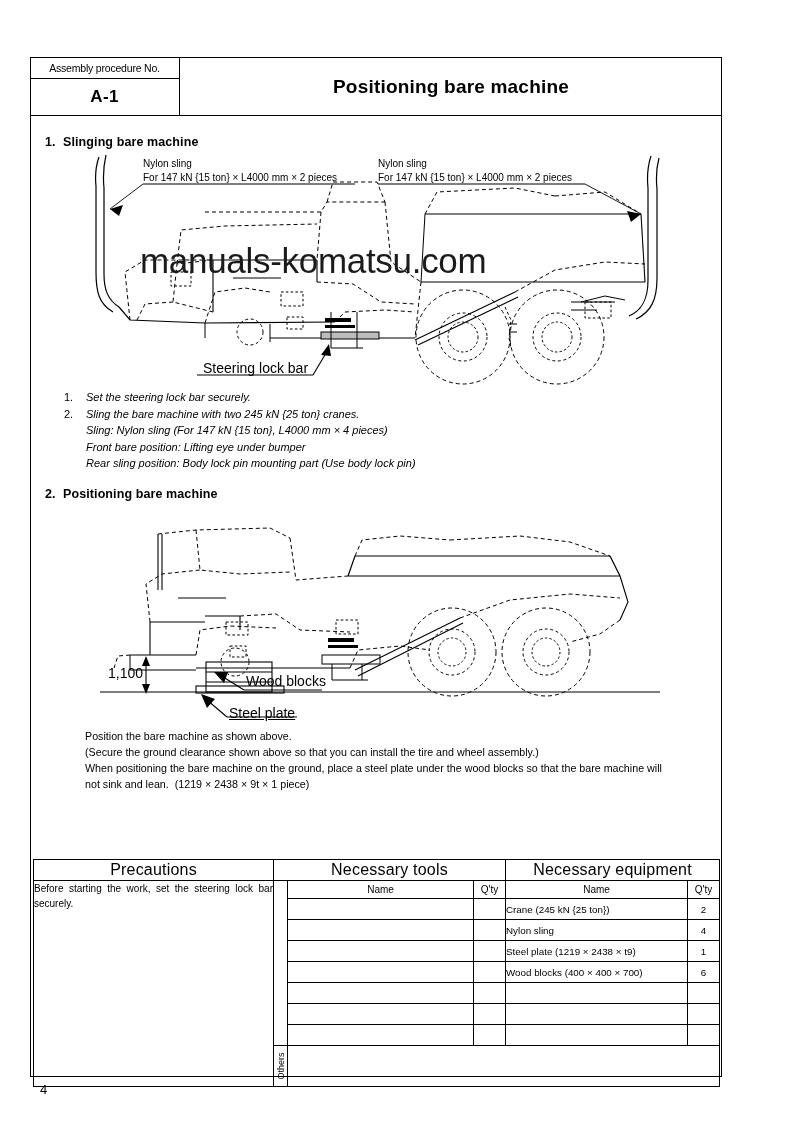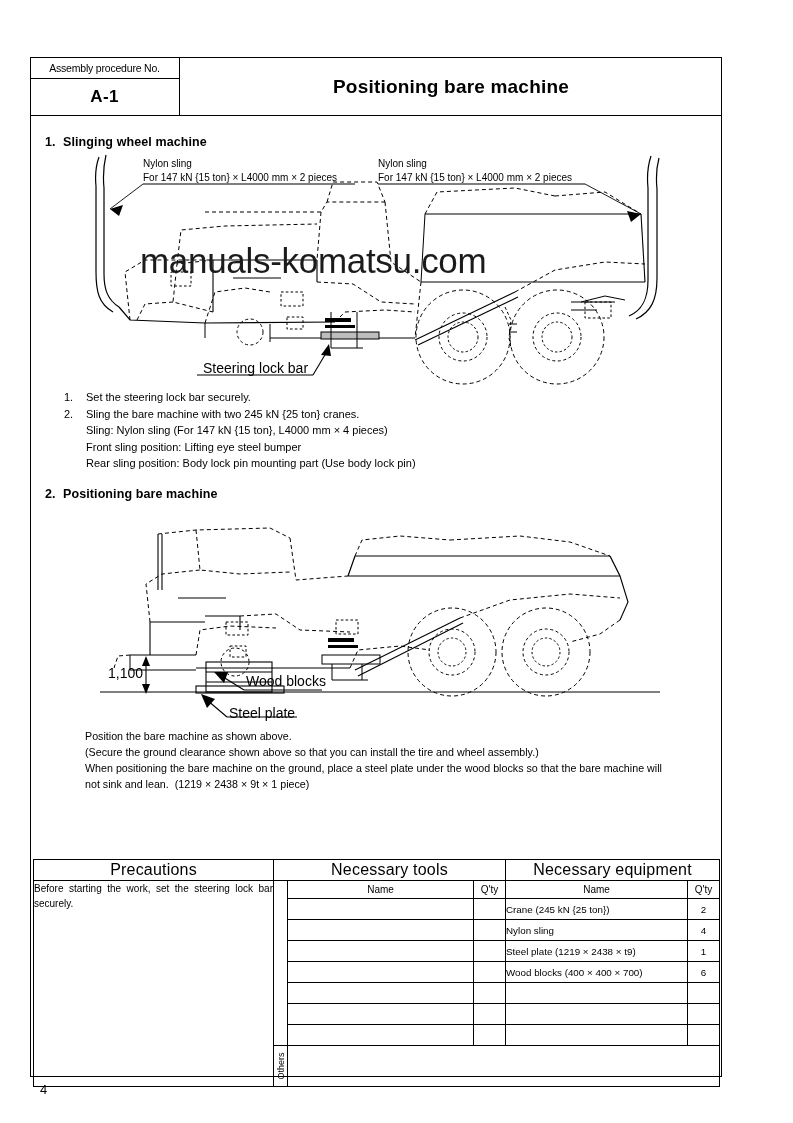--- a/index.html
+++ b/index.html
@@ -28,21 +28,21 @@
   
   .sec{position:absolute;font-size:12.5px;font-weight:bold;letter-spacing:.1px;}
   .sec .num{display:inline-block;width:18px;}
   .txt-sm{position:absolute;font-size:10px;line-height:14px;white-space:pre;}
   .callout{position:absolute;font-size:14px;white-space:nowrap;}
 
   
   .list{position:absolute;font-size:11px;line-height:16.5px;}
   .list .row{display:flex;}
   .list .mk{width:22px;flex:none;}
-  .list .bd{white-space:pre;}
+  .list .bd{white-space:pre;font-style:italic;}
 
   
   .para{position:absolute;font-size:10.7px;line-height:16px;white-space:pre-wrap;margin-left:20px;}
 
   
   .dg{position:absolute;}
   .dg svg{display:block;}
 
   
   .wm{position:absolute;font-size:35px;color:#1b1b1b;white-space:nowrap;
@@ -74,21 +74,21 @@
 
   <div class="hdr">
     <div class="hdr-left">
       <div class="hdr-left-top">Assembly procedure No.</div>
       <div class="hdr-left-bot">A-1</div>
     </div>
     <div class="hdr-title">Positioning bare machine</div>
   </div>
 
   <div class="sec" style="left:45px;top:123px;">
-    <span class="num">1.</span><span>Slinging wheel machine</span>
+    <span class="num">1.</span><span>Slinging bare machine</span>
   </div>
 
   <div class="txt-sm" style="left:143px;top:145px;">Nylon sling</div>
   <div class="txt-sm" style="left:143px;top:159px;">For 147 kN {15 ton} × L4000 mm × 2 pieces</div>
 
   <div class="txt-sm" style="left:378px;top:145px;">Nylon sling</div>
   <div class="txt-sm" style="left:378px;top:159px;">For 147 kN {15 ton} × L4000 mm × 2 pieces</div>
 
   <div class="dg" style="left:85px;top:140px;">
   <svg width="590" height="235" viewBox="0 0 590 235" fill="none" stroke="#000" stroke-width="1" shape-rendering="geometricPrecision">
@@ -197,21 +197,21 @@
   <div class="list" style="left:64px;top:377px;">
     <div class="row">
       <div class="mk">1.</div>
       <div class="bd">Set the steering lock bar securely.</div>
     </div>
     <div class="row">
       <div class="mk">2.</div>
       <div>
         <div class="bd">Sling the bare machine with two 245 kN {25 ton} cranes.</div>
         <div class="bd">Sling: Nylon sling (For 147 kN {15 ton}, L4000 mm × 4 pieces)</div>
-        <div class="bd">Front sling position: Lifting eye steel bumper</div>
+        <div class="bd">Front bare position: Lifting eye under bumper</div>
         <div class="bd">Rear sling position: Body lock pin mounting part (Use body lock pin)</div>
       </div>
     </div>
   </div>
 
   <div class="sec" style="left:45px;top:475px;">
     <span class="num">2.</span><span>Positioning bare machine</span>
   </div>
 
   <div class="dg" style="left:100px;top:498px;">
@@ -296,21 +296,21 @@
 
   <div class="callout" style="left:246px;top:661px;">Wood blocks</div>
   <div class="dg" style="left:204px;top:655px;">
     <svg width="120" height="30" fill="none" stroke="#000" stroke-width="1.1">
       <line x1="40" y1="23" x2="118" y2="23"></line>
       <line x1="40" y1="23" x2="16" y2="8"></line>
       <polygon points="10,5 24,5 20,16" fill="#000" stroke="none"></polygon>
     </svg>
   </div>
 
-  <div class="callout" style="left:229px;top:693px;">Steel plate</div>
+  <div class="callout" style="left:229px;top:693px;text-decoration:underline;">Steel plate</div>
   <div class="dg" style="left:185px;top:678px;">
     <svg width="120" height="32" fill="none" stroke="#000" stroke-width="1.1">
       <line x1="42" y1="27" x2="112" y2="27"></line>
       <line x1="42" y1="27" x2="22" y2="10"></line>
       <polygon points="16,4 30,9 22,18" fill="#000" stroke="none"></polygon>
     </svg>
   </div>
 
   <div class="para" style="left:65px;top:716px;width:650px;">Position the bare machine as shown above.
 (Secure the ground clearance shown above so that you can install the tire and wheel assembly.)

